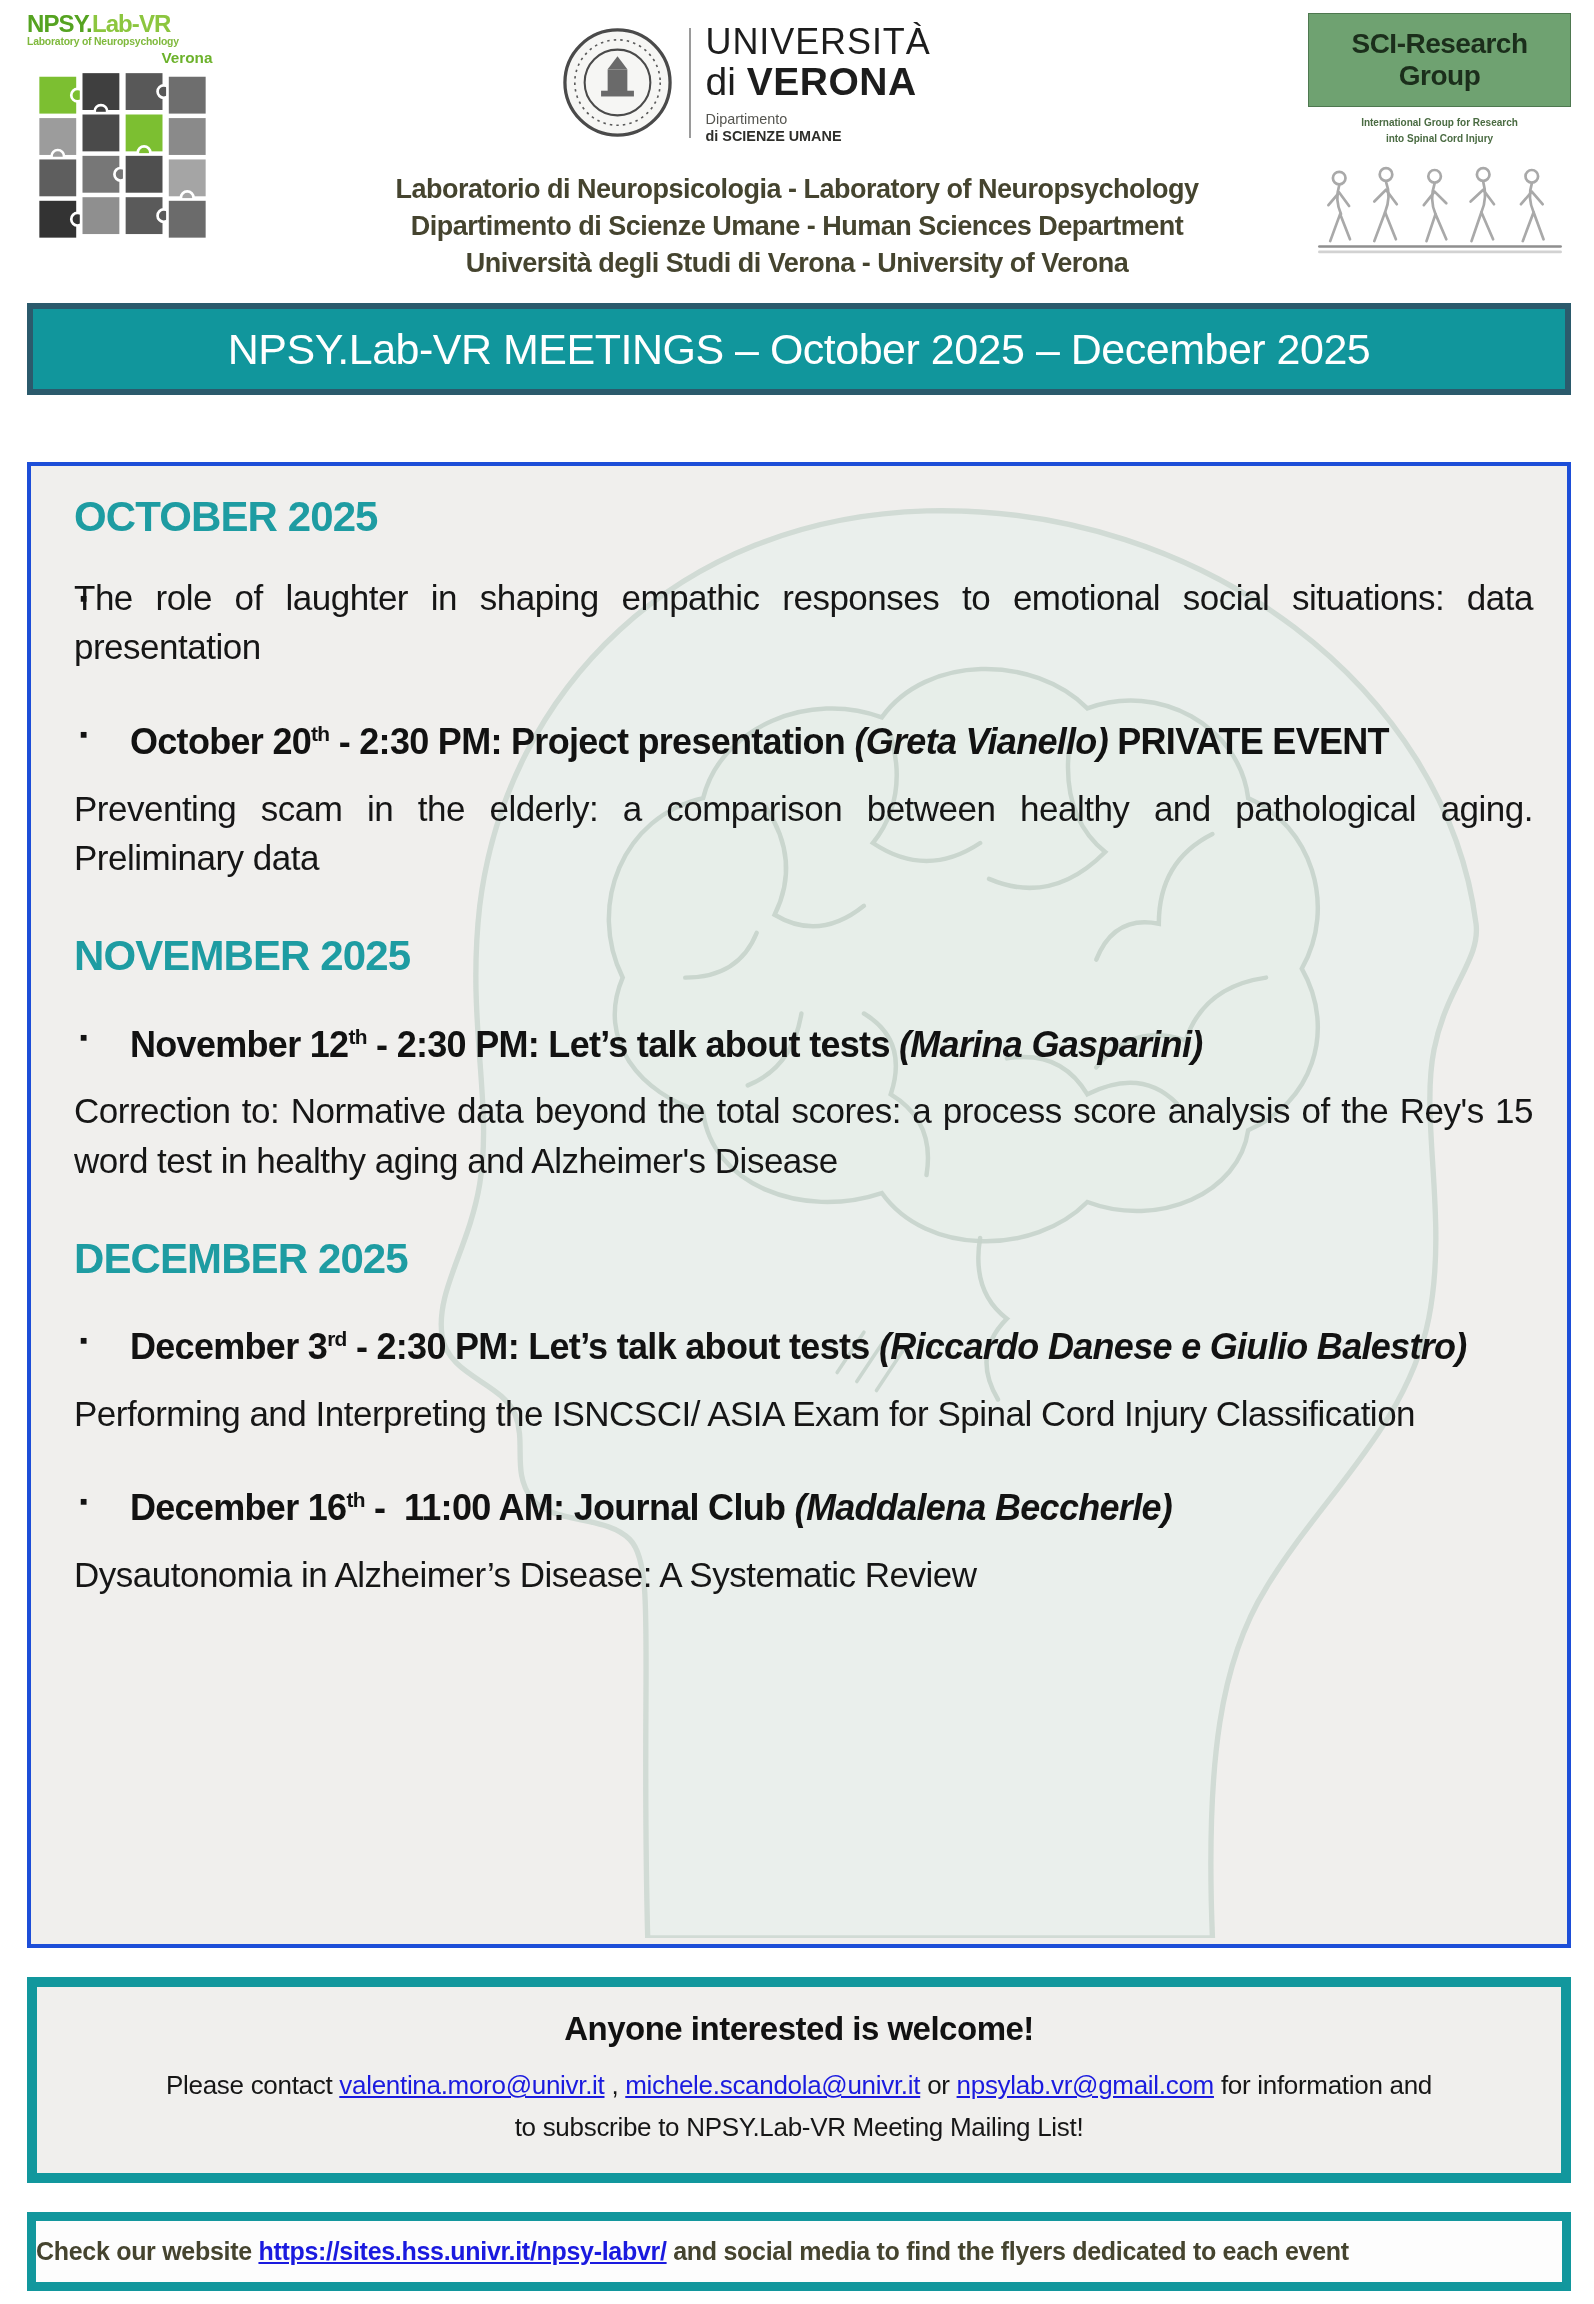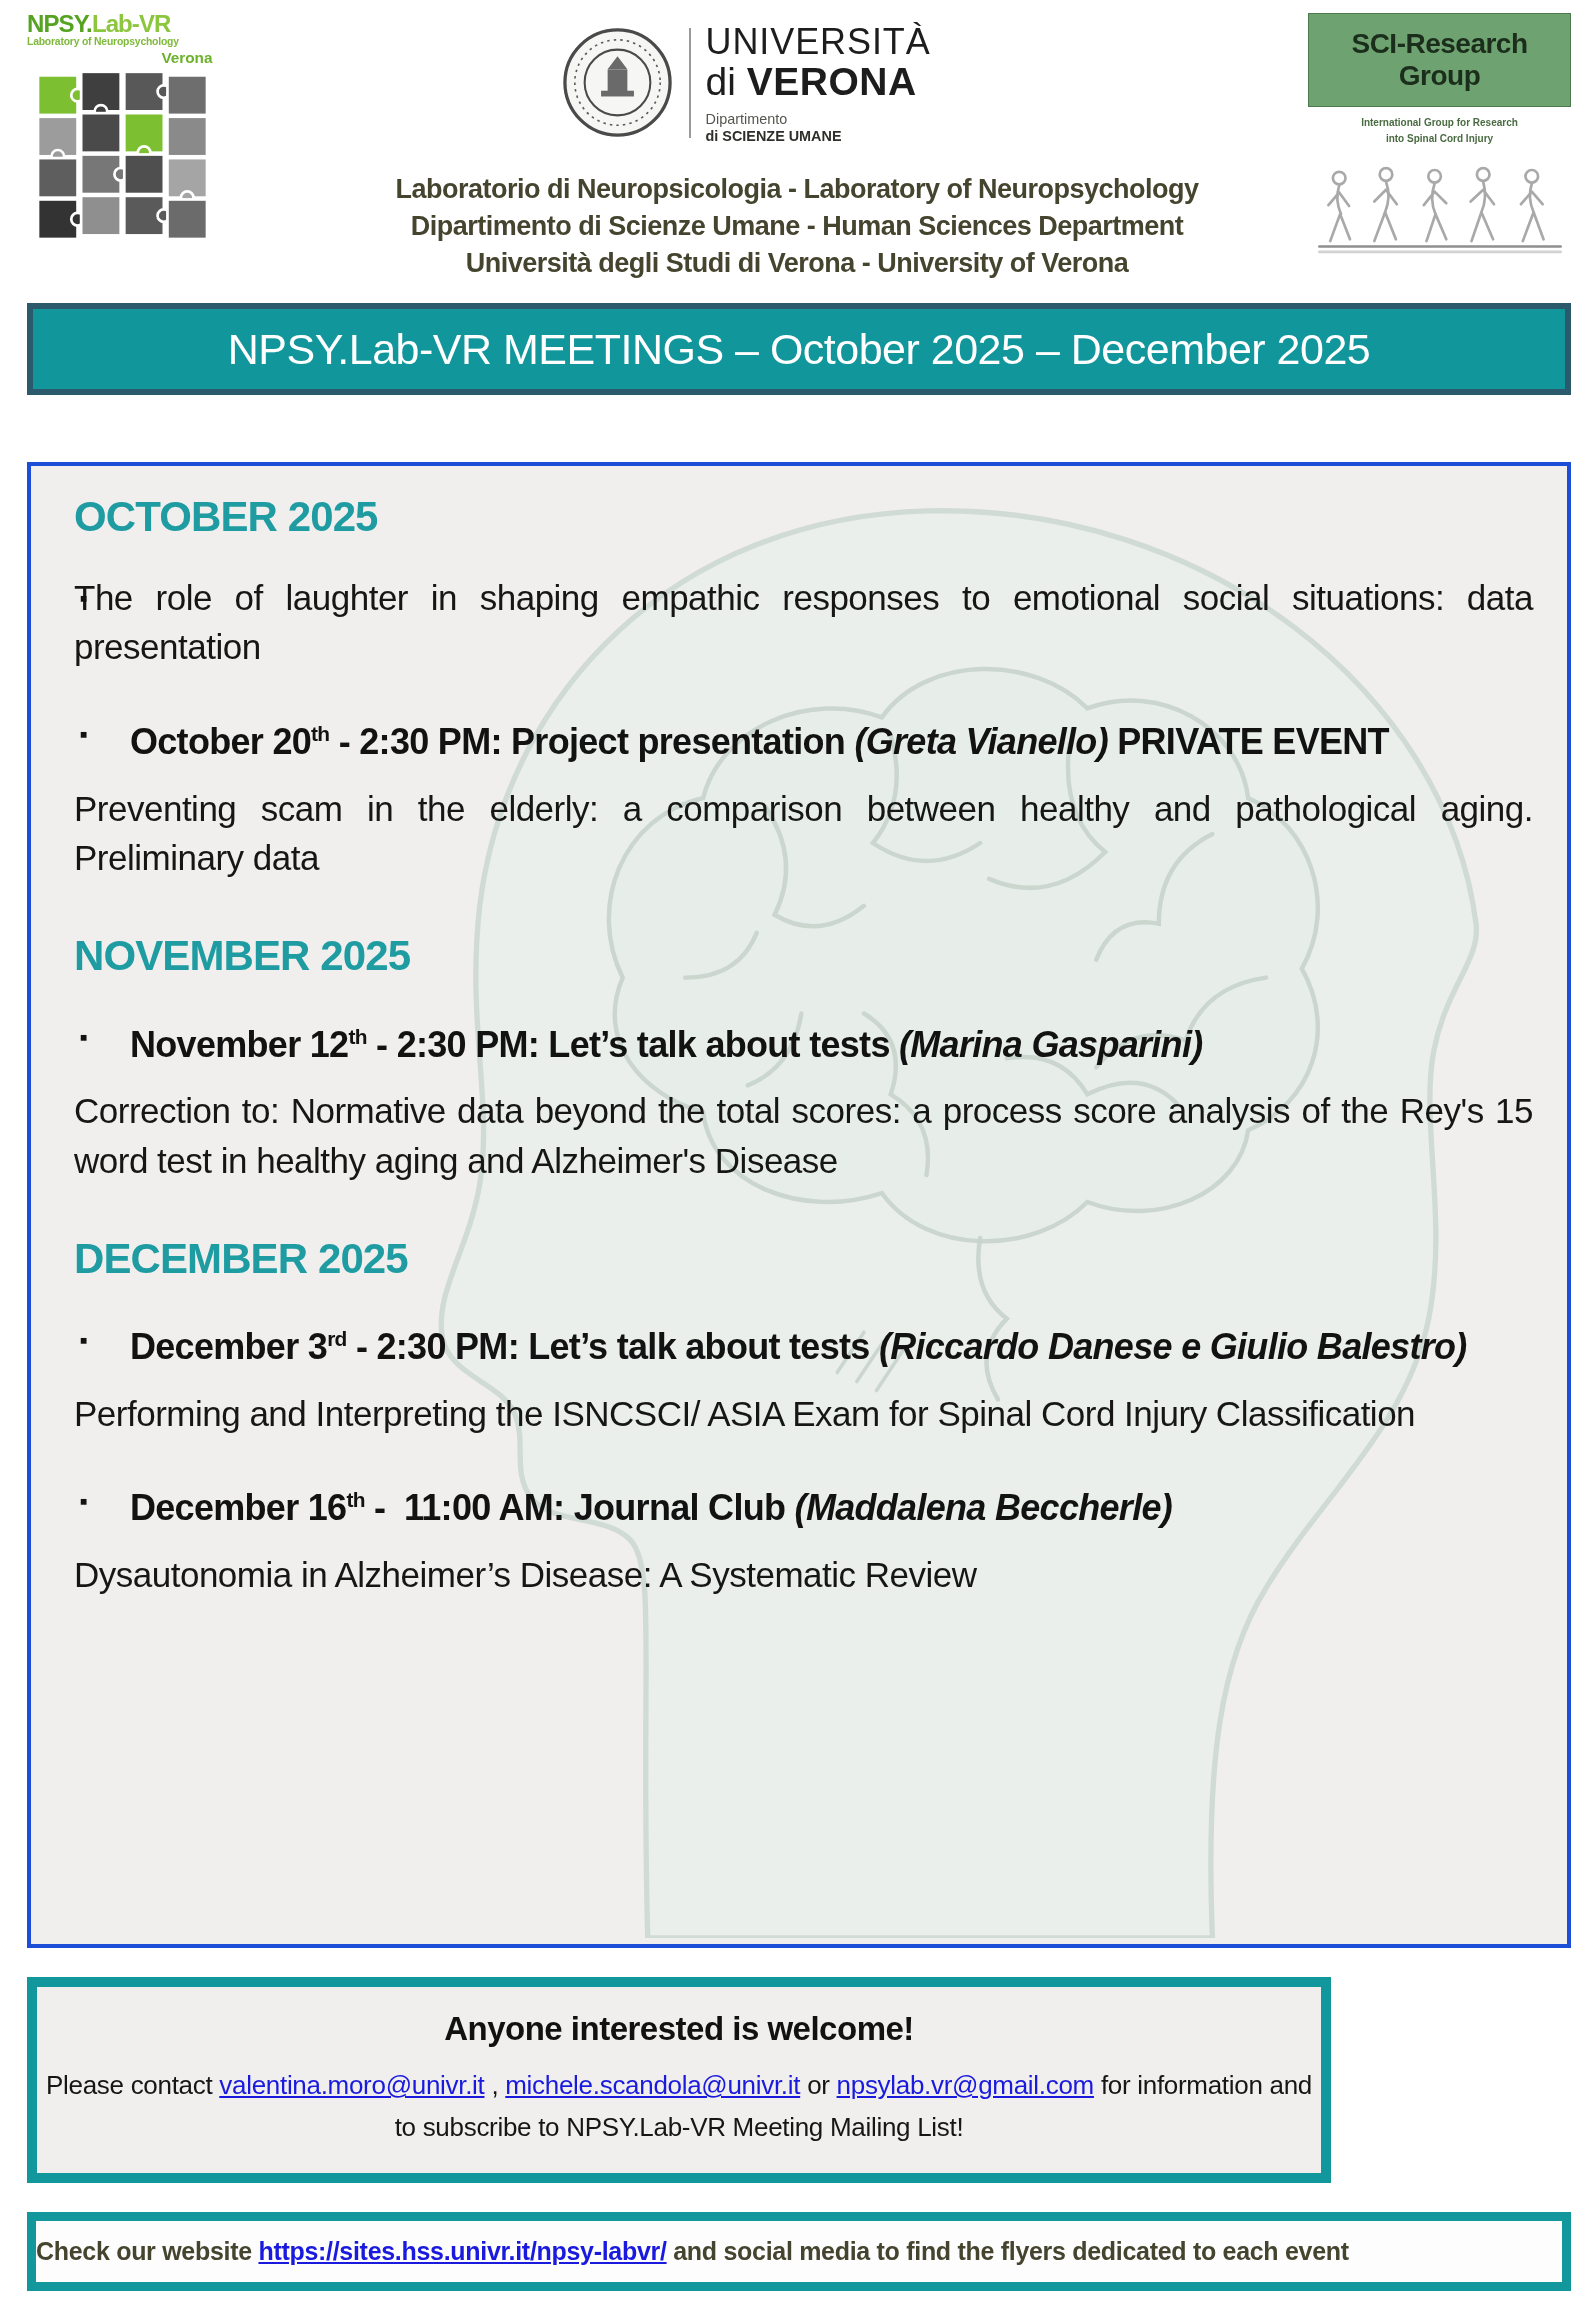--- a/index.html
+++ b/index.html
@@ -48,21 +48,21 @@
   h2.month { font-size:42px; font-weight:bold; color:#1E9CA2; margin:50px 0 32px; line-height:1.15; letter-spacing:-0.9px; }
   h2.month.first { margin-top:10.8px; }
   .event { position:relative; padding-left:56px; margin:0 0 9px; font-size:36px; font-weight:bold;
     line-height:1.8; text-align:justify; letter-spacing:-0.7px; color:#121212; }
   .event .bullet { position:absolute; left:5.4px; top:3.6px; font-size:23.4px; }
   .event sup { font-size:58%; }
   .speaker { font-style:italic; }
   .desc { margin:0 0 38px; font-size:35px; line-height:1.41; text-align:justify; letter-spacing:-0.5px; color:#161616; }
 
   
-  .welcome-box { left:27px; top:1977px; width:1304px; height:206px; background:#F0EFED;
+  .welcome-box { left:27px; top:1977px; width:1544px; height:206px; background:#F0EFED;
     border:10.8px solid #12979D; box-sizing:border-box; text-align:center; }
   .welcome-head { font-size:33px; font-weight:bold; margin-top:23.4px; letter-spacing:-0.5px; color:#111; }
   .welcome-contact { font-size:26px; margin-top:16px; line-height:42px; letter-spacing:-0.3px; color:#161616; }
   .link { color:#1A1ADF; text-decoration:underline; cursor:pointer; }
 
   
   .site-bar { left:27px; top:2212px; width:1544px; height:79px; background:#FDFDFD;
     border:9px solid #12979D; box-sizing:border-box; display:flex; align-items:center; justify-content:flex-start;
     font-size:25px; font-weight:bold; color:#45442F; letter-spacing:-0.3px; }
   .site-bar .link { font-weight:bold; }

